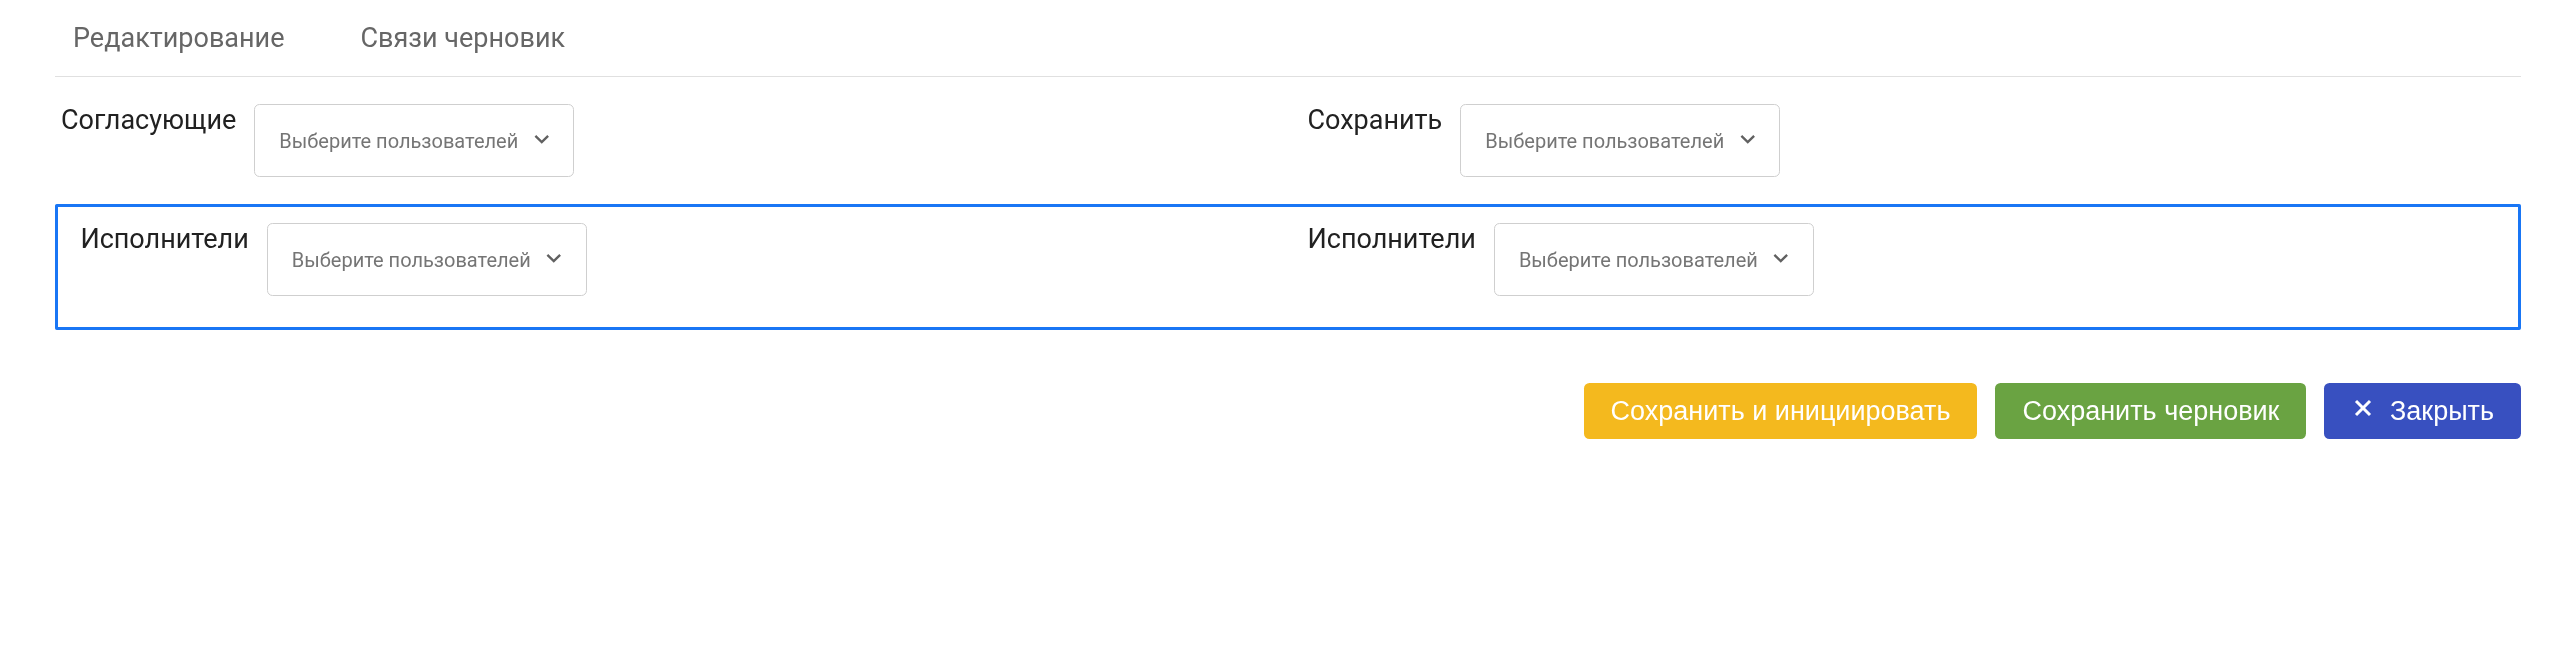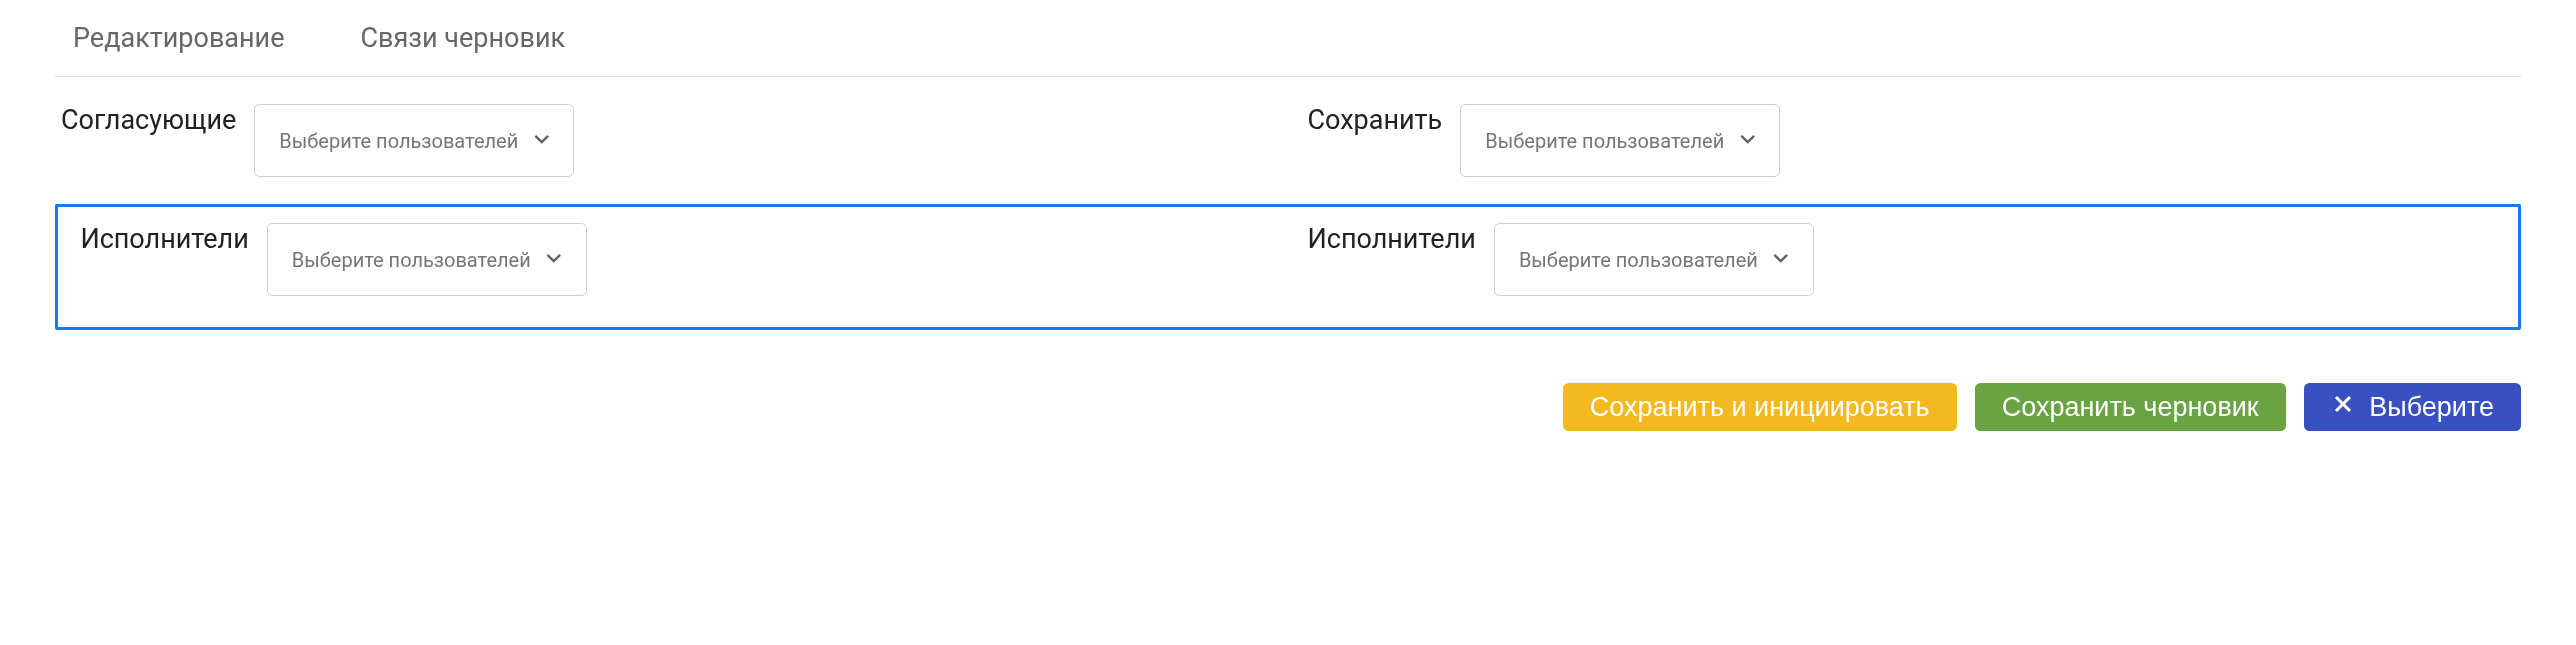--- a/index.html
+++ b/index.html
@@ -99,21 +99,21 @@
       margin-top: 9px;
     }
     .actions {
       display: flex;
       justify-content: flex-end;
       gap: 18px;
       margin-top: 53px;
       padding-bottom: 36px;
     }
     .btn {
-      height: 48px;
+      height: 56px;
       padding: 0 27px;
       border: none;
       border-radius: 5.5px;
       font-size: 27px;
       font-weight: 500;
       cursor: pointer;
       display: inline-flex;
       align-items: center;
       gap: 14.6px;
       color: #fff;
@@ -193,17 +193,17 @@
   <div class="actions">
     <button class="btn btn-warning">Сохранить и инициировать</button>
     <button class="btn btn-success">Сохранить черновик</button>
     <button class="btn btn-primary">
       <span class="close-icon">
         <svg viewBox="0 0 24 24">
             <line x1="5" y1="5" x2="19" y2="19"></line>
             <line x1="19" y1="5" x2="5" y2="19"></line>
           </svg>
       </span>
-      <span>Выберите</span>
+      <span>Закрыть</span>
     </button>
   </div>
 </div>
 
 
 </body></html>

